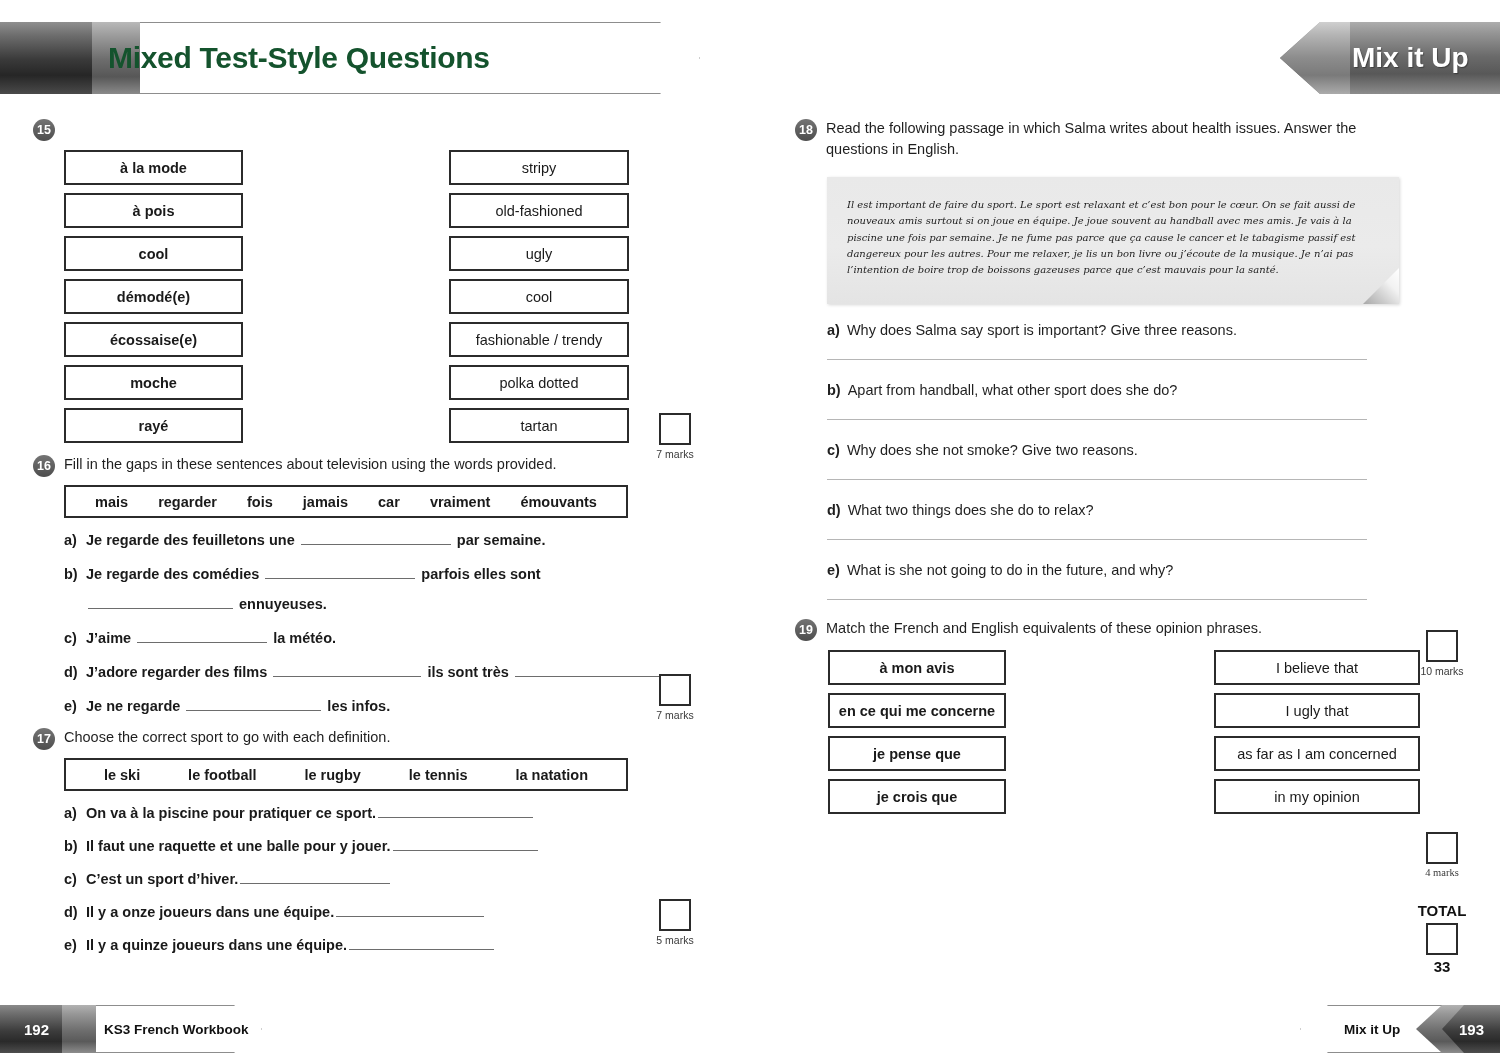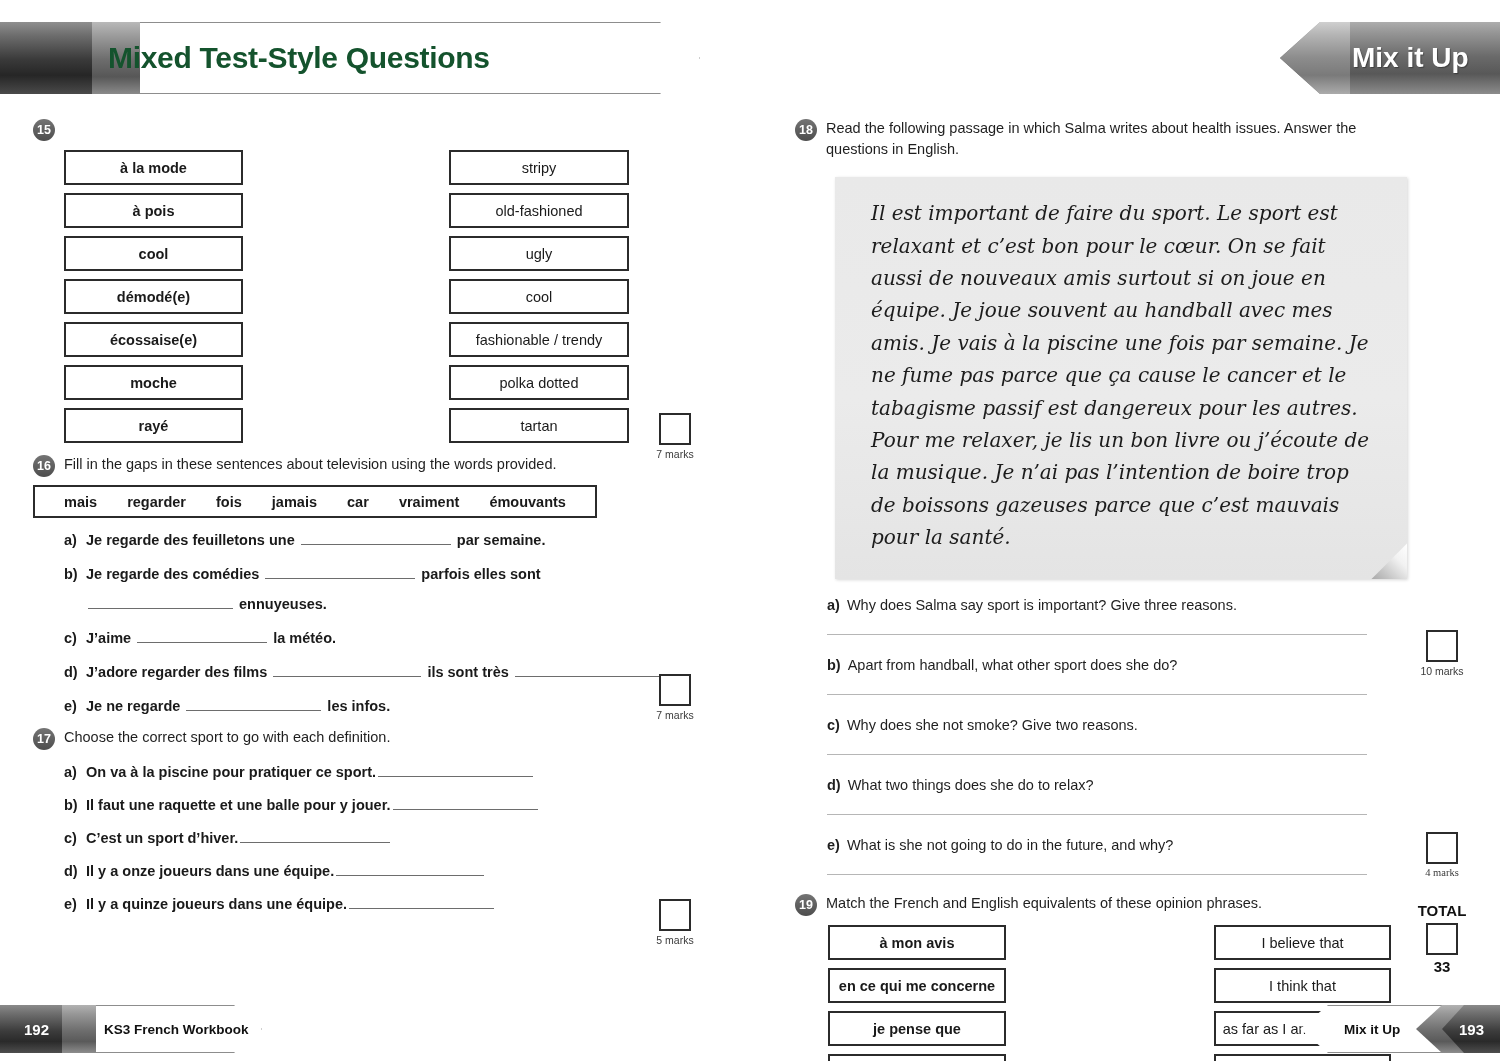--- a/index.html
+++ b/index.html
@@ -140,27 +140,27 @@
   .ans-head b { font-weight: bold; }
   .ans-rule {
     border-bottom: 1px solid #b6b6b6;
     width: 540px;
     margin-bottom: 22px;
   }
 
   
   .passage {
     position: relative;
-    margin: 18px 0 0 40px;
+    margin: 18px 0 0 32px;
     width: 572px;
     background: linear-gradient(to bottom, #e9e9e9 0%, #ebebeb 55%, #e4e4e4 100%);
-    padding: 20px 34px 26px 36px;
+    padding: 20px 34px 26px 20px;
     font-family: "DejaVu Serif", serif;
     font-style: italic;
-    font-size: 20px;
+    font-size: 10px;
     line-height: 1.62;
     color: #1c1c1c;
     box-shadow: 1px 1px 3px rgba(0,0,0,0.16);
   }
   .curl {
     position: absolute; right: 0; bottom: 0;
     width: 36px; height: 36px;
     background: linear-gradient(225deg, #ffffff 0%, #f2f2f2 35%, #c9c9c9 70%, #a8a8a8 100%);
     clip-path: polygon(100% 0, 100% 100%, 0 100%);
     box-shadow: -1px -1px 2px rgba(0,0,0,0.18);
@@ -295,21 +295,21 @@
         <div class="mbox">fashionable / trendy</div>
         <div class="mbox">polka dotted</div>
         <div class="mbox">tartan</div>
       </div>
   </div>
 
   <div class="q-row" style="margin-top:4px;">
     <div class="q-badge">16</div>
     <div class="q-text">Fill in the gaps in these sentences about television using the words provided.</div>
   </div>
-  <div class="wordbank" id="q16-bank" style="width:564px;text-align:right;">
+  <div class="wordbank" id="q16-bank" style="margin-left:31px; width:564px;text-align:right;">
       <span>mais</span>
       <span>regarder</span>
       <span>fois</span>
       <span>jamais</span>
       <span>car</span>
       <span>vraiment</span>
       <span>émouvants</span>
     </div>
   <div class="gap-list" id="q16-gaps" style="margin-left:31px;">
       <div class="gap-item">
@@ -348,20 +348,27 @@
         <span class="gap-seg">Je ne regarde </span>
         <span class="blank" style="width: 135px;"></span>
         <span class="gap-seg"> les infos.</span>
       </div>
     </div>
 
   <div class="q-row" style="margin-top:-4px;">
     <div class="q-badge">17</div>
     <div class="q-text">Choose the correct sport to go with each definition.</div>
   </div>
+  <div class="wordbank" id="q17-bank" style="margin-left:31px; width:564px;">
+      <span>le ski</span>
+      <span>le football</span>
+      <span>le rugby</span>
+      <span>le tennis</span>
+      <span>la natation</span>
+    </div>
   <div class="gap-list" id="q17-gaps" style="margin-left:31px;">
       <div class="gap-item" style="margin-bottom: 16px;">
         <span class="gap-label">a)</span>
         <span class="gap-seg">On va à la piscine pour pratiquer ce sport.</span>
         <span class="blank" style="width: 155px;"></span>
       </div>
       <div class="gap-item" style="margin-bottom: 16px;">
         <span class="gap-label">b)</span>
         <span class="gap-seg">Il faut une raquette et une balle pour y jouer.</span>
         <span class="blank" style="width: 145px;"></span>
@@ -451,23 +458,23 @@
     <div class="q-badge">19</div>
     <div class="q-text">Match the French and English equivalents of these opinion phrases.</div>
   </div>
   <div class="match-wrap" id="q19-wrap" style="height:175px;">
     <div class="match-col" id="q19-fr" style="left:33px; width:178px;">
         <div class="mbox fr">à mon avis</div>
         <div class="mbox fr">en ce qui me concerne</div>
         <div class="mbox fr">je pense que</div>
         <div class="mbox fr">je crois que</div>
       </div>
-    <div class="match-col" id="q19-en" style="left:419px; width:177px;">
+    <div class="match-col" id="q19-en" style="left:419px; width:206px;">
         <div class="mbox">I believe that</div>
-        <div class="mbox">I think that</div>
+        <div class="mbox">I ugly that</div>
         <div class="mbox">as far as I am concerned</div>
         <div class="mbox">in my opinion</div>
       </div>
   </div>
 </div>
 
 <div class="marks" style="left:1412px; top:630px;">
   <div class="marks-box"></div>
   <div class="marks-label">10 marks</div>
 </div>

